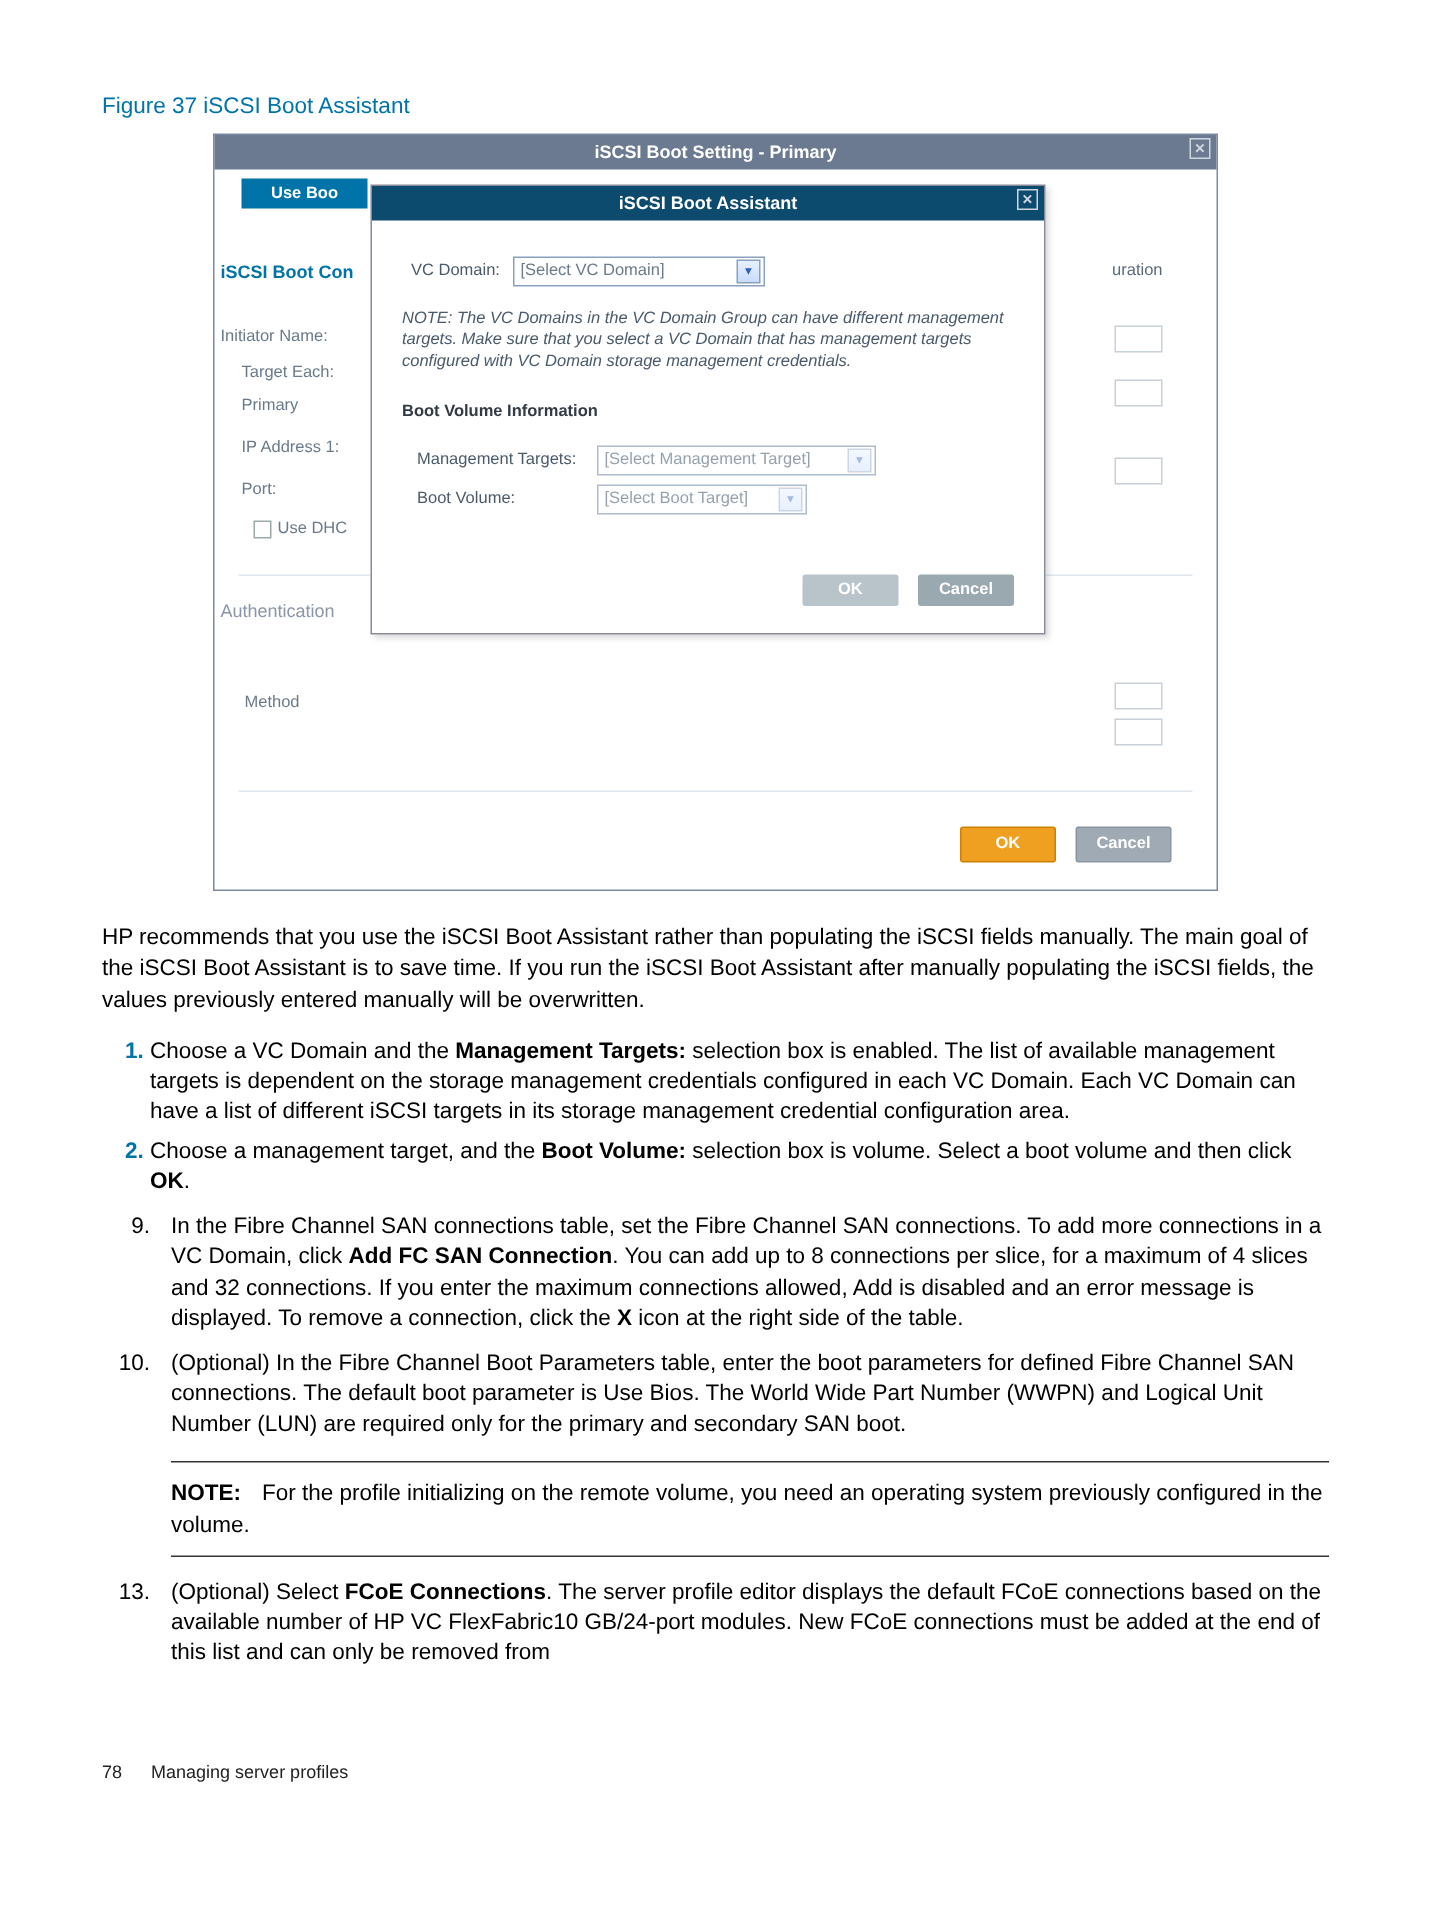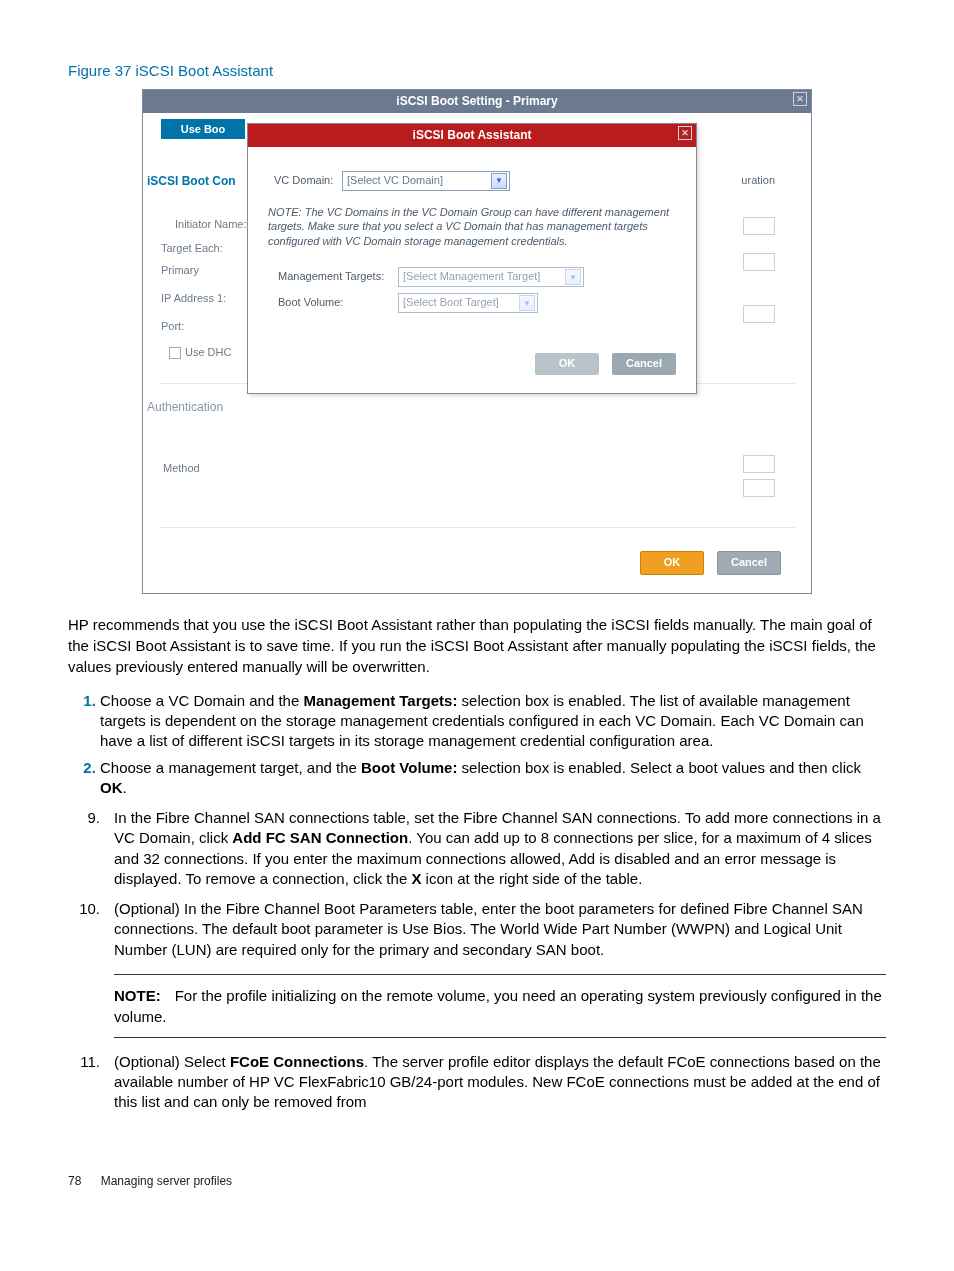--- a/index.html
+++ b/index.html
@@ -100,21 +100,21 @@
   .inner-modal {
     position: absolute;
     left: 104px;
     top: 10px;
     width: 450px;
     border: 1px solid #889;
     background: #fff;
     box-shadow: 2px 2px 4px rgba(0,0,0,0.15);
   }
   .inner-title {
-    background: #b91c1c;
+    background: #0c4a6e;
     color: #fff;
     font-weight: bold;
     text-align: center;
     padding: 3px;
     position: relative;
     font-size: 12px;
   }
   .close-x-inner {
     position: absolute;
     right: 4px;
@@ -223,21 +223,21 @@
     <span>iSCSI Boot Setting - Primary</span>
     <span class="close-x-outer">✕</span>
   </div>
   <div class="outer-body">
 
     <div class="tab-bg">Use Boo</div>
 
     <div class="bg-heading" style="left:4px; top:60px;">iSCSI Boot Con</div>
     <span class="bg-right-text" style="right:36px; top:60px;">uration</span>
 
-    <span class="bg-label" style="left:32px; top:104px;">Initiator Name:</span>
+    <span class="bg-label" style="left:4px; top:104px;">Initiator Name:</span>
     <div class="bg-input-shadow" style="right:36px; top:104px; width:32px;"></div>
 
     <span class="bg-label" style="left:18px; top:128px;">Target Each:</span>
     <span class="bg-label" style="left:18px; top:150px;">Primary</span>
     <div class="bg-input-shadow" style="right:36px; top:140px; width:32px;"></div>
 
     <span class="bg-label" style="left:18px; top:178px;">IP Address 1:</span>
     <div class="bg-input-shadow" style="right:36px; top:192px; width:32px;"></div>
 
     <span class="bg-label" style="left:18px; top:206px;">Port:</span>
@@ -260,20 +260,21 @@
       </div>
       <div class="inner-body">
         <div class="row" style="margin-left:6px;">
           <span class="field-label" style="width:68px;">VC Domain:</span>
           <span class="select-box" style="width:168px;">
             <span style="flex:1;">[Select VC Domain]</span>
             <span class="select-arrow">▾</span>
           </span>
         </div>
         <div class="note-italic">NOTE: The VC Domains in the VC Domain Group can have different management targets. Make sure that you select a VC Domain that has management targets configured with VC Domain storage management credentials.</div>
+        <div class="section-head">Boot Volume Information</div>
 
         <div class="row" style="margin-left:10px;">
           <span class="field-label">Management Targets:</span>
           <span class="select-box" style="width:186px; opacity:0.7;">
             <span style="flex:1;">[Select Management Target]</span>
             <span class="select-arrow" style="opacity:0.6;">▾</span>
           </span>
         </div>
         <div class="row" style="margin-left:10px;">
           <span class="field-label">Boot Volume:</span>
@@ -297,42 +298,42 @@
   </div>
 </div>
 
 <p class="para">HP recommends that you use the iSCSI Boot Assistant rather than populating the iSCSI fields manually. The main goal of the iSCSI Boot Assistant is to save time. If you run the iSCSI Boot Assistant after manually populating the iSCSI fields, the values previously entered manually will be overwritten.</p>
 
 <ol class="sub indent-block">
   <li>
     <span>Choose a VC Domain and the </span><span class="b">Management Targets:</span><span> selection box is enabled. The list of available management targets is dependent on the storage management credentials configured in each VC Domain. Each VC Domain can have a list of different iSCSI targets in its storage management credential configuration area.</span>
   </li>
   <li>
-    <span>Choose a management target, and the </span><span class="b">Boot Volume:</span><span> selection box is enabled. Select a boot values and then click </span><span class="b">OK</span><span>.</span>
+    <span>Choose a management target, and the </span><span class="b">Boot Volume:</span><span> selection box is volume. Select a boot volume and then click </span><span class="b">OK</span><span>.</span>
   </li>
 </ol>
 
 <div style="display:flex; margin:10px 0; font-size:15px; line-height:1.35;">
   <div style="width:46px; text-align:right; padding-right:14px;">9.</div>
   <div style="flex:1;">
     <span>In the Fibre Channel SAN connections table, set the Fibre Channel SAN connections. To add more connections in a VC Domain, click </span><span class="b">Add FC SAN Connection</span><span>. You can add up to 8 connections per slice, for a maximum of 4 slices and 32 connections. If you enter the maximum connections allowed, Add is disabled and an error message is displayed. To remove a connection, click the </span><span class="b">X</span><span> icon at the right side of the table.</span>
   </div>
 </div>
 
 <div style="display:flex; margin:10px 0; font-size:15px; line-height:1.35;">
   <div style="width:46px; text-align:right; padding-right:14px;">10.</div>
   <div style="flex:1;">(Optional) In the Fibre Channel Boot Parameters table, enter the boot parameters for defined Fibre Channel SAN connections. The default boot parameter is Use Bios. The World Wide Part Number (WWPN) and Logical Unit Number (LUN) are required only for the primary and secondary SAN boot.</div>
 </div>
 
 <div class="note-box">
   <span class="note-label">NOTE:</span><span>For the profile initializing on the remote volume, you need an operating system previously configured in the volume.</span>
 </div>
 
 <div style="display:flex; margin:10px 0; font-size:15px; line-height:1.35;">
-  <div style="width:46px; text-align:right; padding-right:14px;">11.</div>
+  <div style="width:46px; text-align:right; padding-right:14px;">13.</div>
   <div style="flex:1;">
     <span>(Optional) Select </span><span class="b">FCoE Connections</span><span>. The server profile editor displays the default FCoE connections based on the available number of HP VC FlexFabric10 GB/24-port modules. New FCoE connections must be added at the end of this list and can only be removed from</span>
   </div>
 </div>
 
 <div class="footer-wrap">
   <span class="page-num">78</span>
   <span>Managing server profiles</span>
 </div>
 

